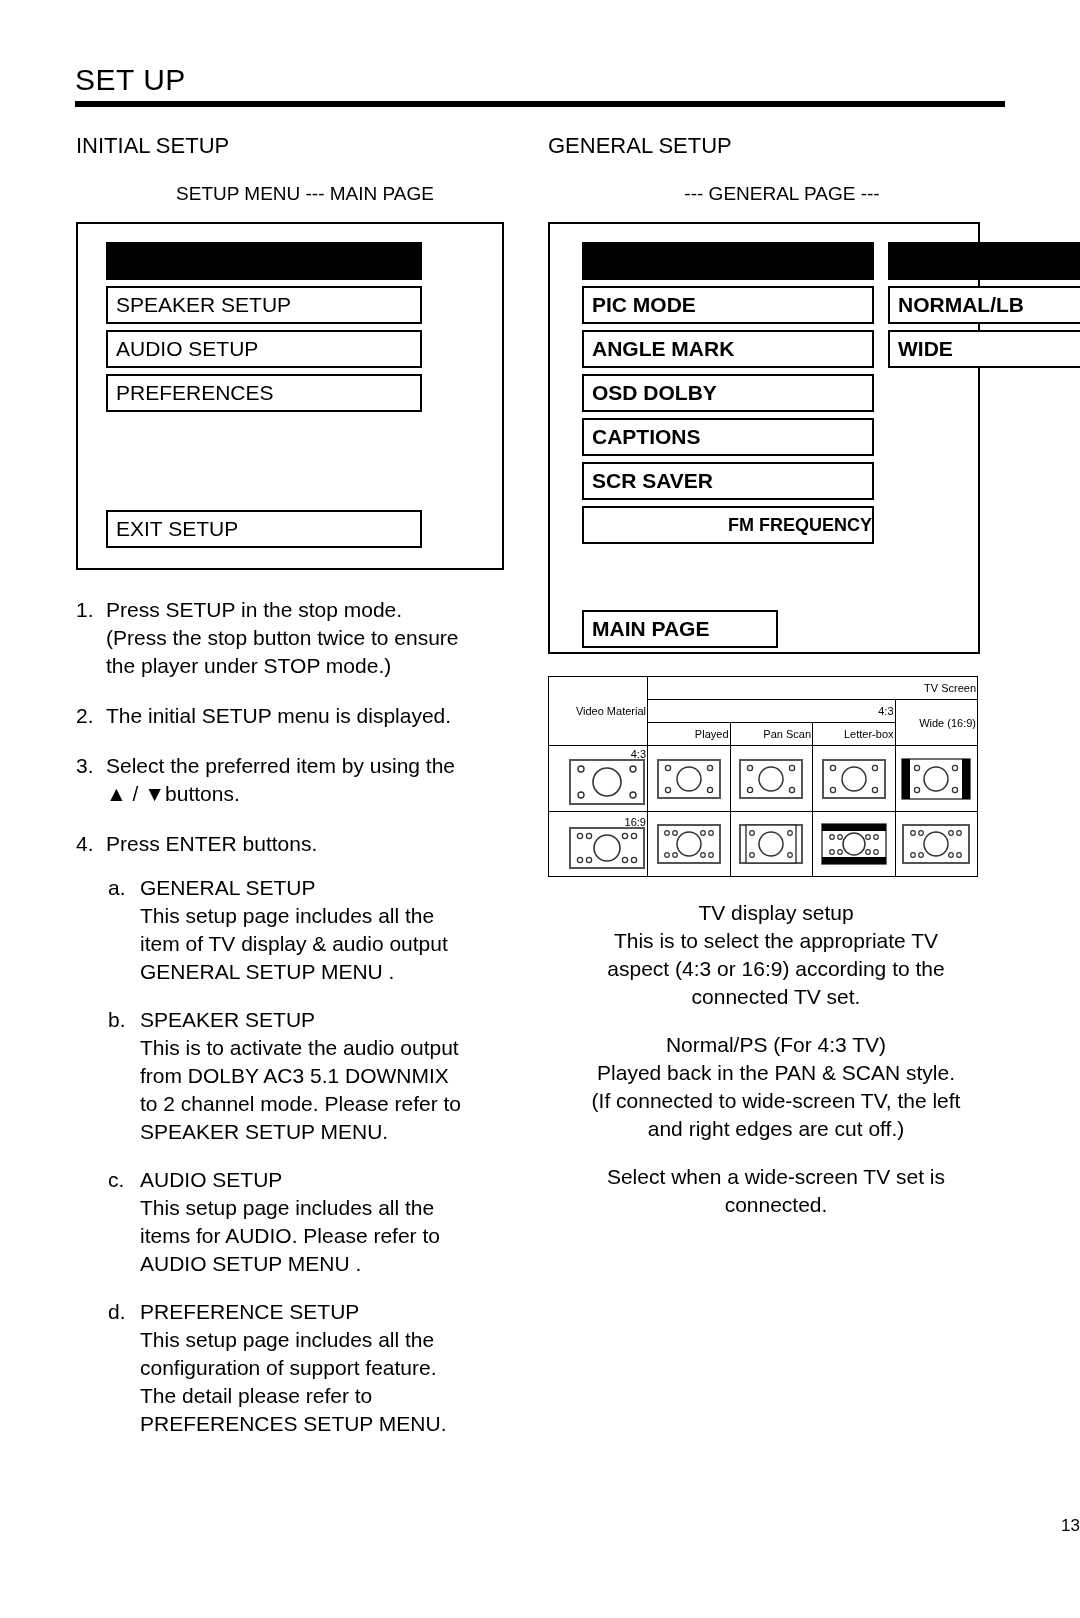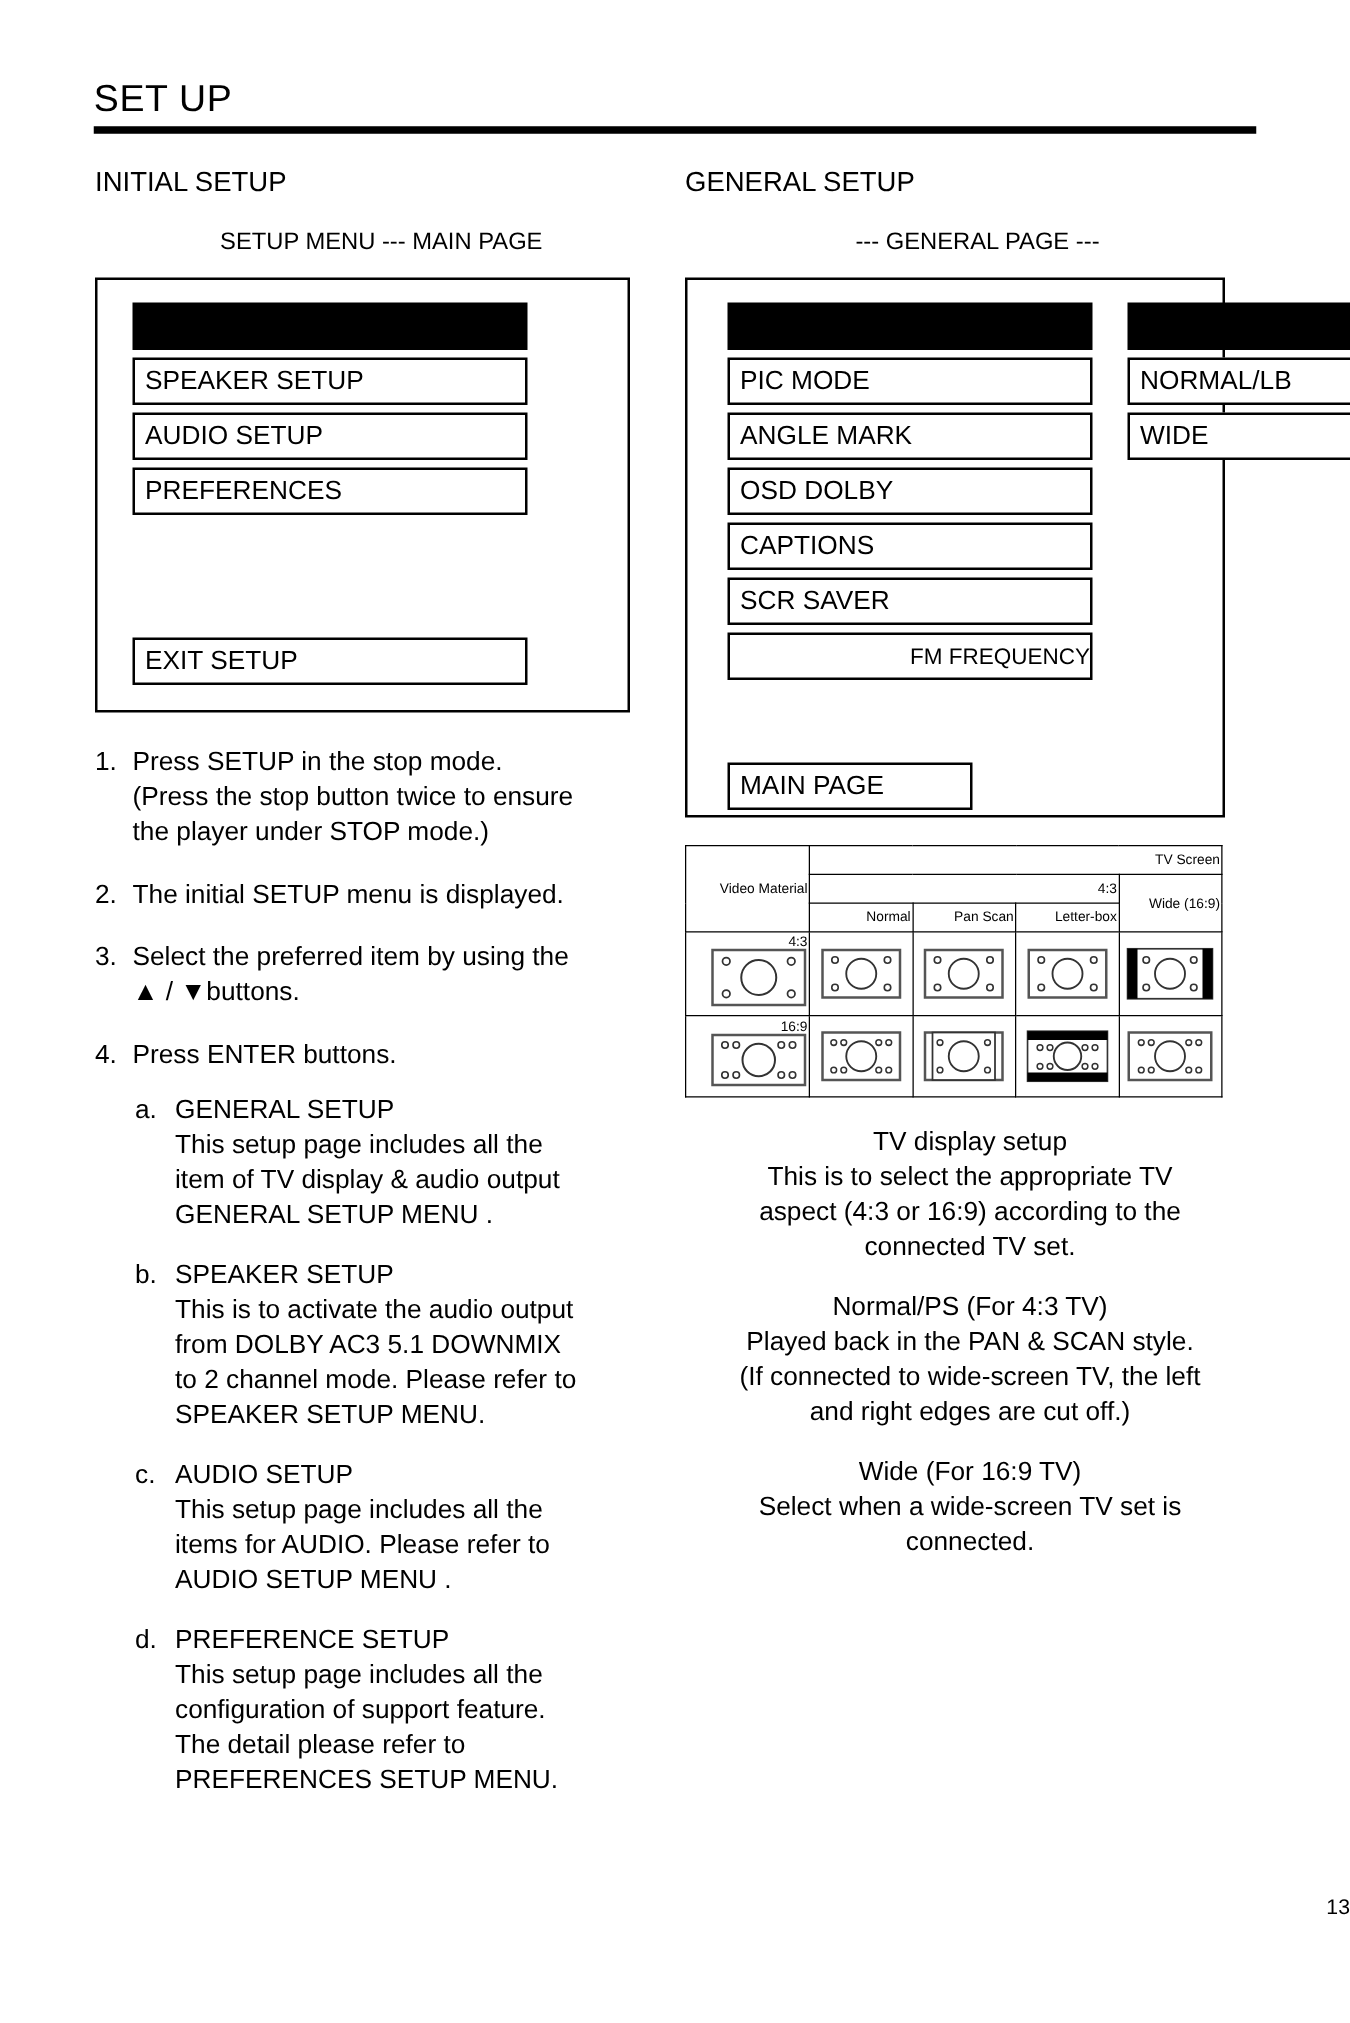--- a/index.html
+++ b/index.html
@@ -107,21 +107,22 @@
   }
   .osd-item.small { font-size: 18px; text-align: right; }
   .osd-col-left { width: 316px; }
   .osd-col-wide { width: 292px; }
   .osd-col-right { width: 196px; }
 
   #osd-main .osd-exit { margin-top: 98px; }
 
   .osd-two-col {
     display: flex;
-    gap: 28px;
+    gap: 14px;
+    font-weight: bold;
   }
   #osd-general .osd-main-page { margin-top: 66px; width: 196px; }
 
   
   .steps {
     margin-top: 26px;
     font-size: 21px;
     line-height: 28px;
   }
   .step {
@@ -326,21 +327,21 @@
         <tbody>
             <tr>
           <td class="hdr" rowspan="3" style="width:96px;">Video Material</td>
           <td class="hdr" colspan="4">TV Screen</td>
         </tr>
         <tr>
           <td class="hdr" colspan="3">4:3</td>
           <td class="hdr" rowspan="2" style="width:86px;">Wide (16:9)</td>
         </tr>
         <tr>
-          <td class="hdr" style="width:82px;">Normal</td>
+          <td class="hdr" style="width:82px;">Played</td>
           <td class="hdr" style="width:82px;">Pan Scan</td>
           <td class="hdr" style="width:84px;">Letter-box</td>
         </tr>
 
         <tr>
           <td class="rowlabel">
             <span class="ratio-cap">4:3</span>
             <svg width="78" height="48" viewBox="0 0 78 48">
               <rect x="2" y="2" width="74" height="44" fill="#fff" stroke="#555" stroke-width="2"></rect>
               <circle cx="39" cy="24" r="14" fill="none" stroke="#333" stroke-width="1.6"></circle>
@@ -493,21 +494,20 @@
         <span class="line">aspect (4:3 or 16:9) according to the</span>
         <span class="line">connected TV set.</span>
       </div>
       <div class="para">
         <span class="line">Normal/PS (For 4:3 TV)</span>
         <span class="line">Played back in the PAN &amp; SCAN style.</span>
         <span class="line">(If connected to wide-screen TV, the left</span>
         <span class="line">and right edges are cut off.)</span>
       </div>
       <div class="para">
-        <span class="line">Wide (For 16:9 TV)</span>
         <span class="line">Select when a wide-screen TV set is</span>
         <span class="line">connected.</span>
       </div>
     </div>
   </div>
 </div>
 
 <div id="page-number">13</div>
 
 </body></html>

